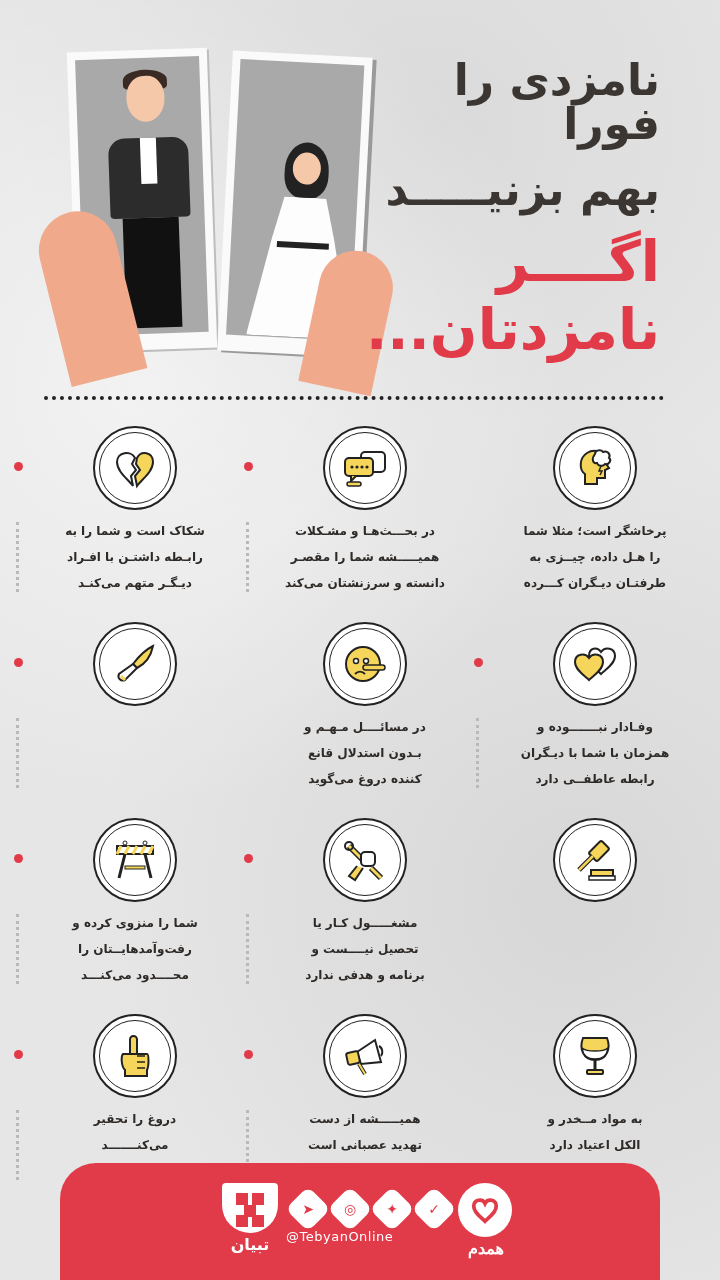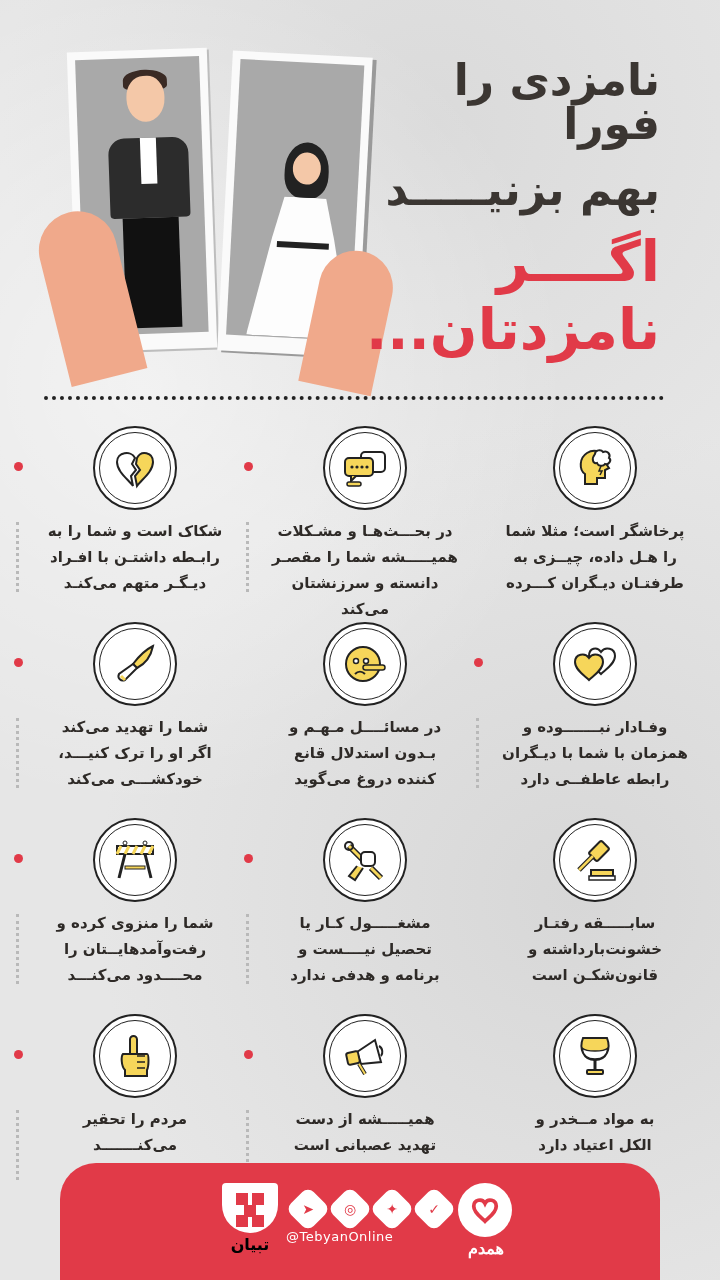--- a/index.html
+++ b/index.html
@@ -59,42 +59,42 @@
     background: #fff; border: 2px solid #222;
     display: flex; align-items: center; justify-content: center;
   }
   .badge::after {
     content: ""; position: absolute; left: 4px; top: 4px; right: 4px; bottom: 4px;
     border: 1.5px solid #222; border-radius: 50%;
   }
   .badge svg { width: 48px; height: 48px; position: relative; z-index: 1; }
   .caption {
     position: absolute; left: 18px; right: 18px; top: 98px;
-    text-align: center; font-size: 15px; line-height: 26px; color: #2e2a27;
+    text-align: center; font-size: 12px; line-height: 26px; color: #2e2a27;
     font-weight: bold; direction: rtl; white-space: pre-line;
   }
   .dot { position: absolute; left: -6px; top: 42px; width: 9px; height: 9px; border-radius: 50%; background: #e13a48; }
   .vdots { position: absolute; left: -4px; top: 102px; width: 3px; height: 70px; border-left: 3px dotted #b9b9b9; }
 
   
   .footer {
     position: absolute; left: 60px; top: 1163px; width: 600px; height: 140px;
     background: #e13a48; border-radius: 36px 36px 0 0; direction: ltr;
   }
   .logo-right { position: absolute; left: 398px; top: 20px; width: 56px; height: 74px; font-family: Liberation Serif, serif; }
   .hamdam-circle { position: absolute; left: 0; top: 0; width: 54px; height: 54px; border-radius: 50%; background: #fff; display: flex; align-items: center; justify-content: center; }
   .hamdam-text { position: absolute; left: 0; top: 56px; width: 56px; text-align: center; color: #fff; font-weight: bold; font-size: 16px; direction: rtl; }
   .socials { position: absolute; left: 226px; top: 30px; width: 170px; height: 30px; }
   .soc { position: absolute; top: 0; width: 32px; height: 32px; background: #fff; transform: rotate(45deg); border-radius: 8px; }
   .soc span { position: absolute; left: 0; top: 0; width: 32px; height: 32px; transform: rotate(-45deg); display: flex; align-items: center; justify-content: center; color: #e13a48; font-size: 14px; }
   .handle { position: absolute; left: 226px; top: 66px; color: #fff; font-size: 13px; font-family: "DejaVu Sans", sans-serif; letter-spacing: 0.5px; }
   .logo-left { position: absolute; left: 162px; top: 20px; width: 56px; height: 74px; }
   .tebyan-mark { position: absolute; left: 0; top: 0; width: 56px; height: 50px; background: #fff; border-radius: 4px 4px 28px 28px; }
   .tebyan-mark i { position: absolute; width: 12px; height: 12px; background: #e13a48; }
-  .tebyan-text { position: absolute; left: 0; top: 52px; width: 56px; text-align: center; color: #000000; font-weight: bold; font-size: 16px; direction: rtl; }
+  .tebyan-text { position: absolute; left: 0; top: 52px; width: 56px; text-align: center; color: #ffffff; font-weight: bold; font-size: 16px; direction: rtl; }
 </style>
 </head>
 <body>
 
 <div class="page">
 
   <div class="hero">
     <div class="photo-left">
       <div class="inner">
         <div class="groom-hair"></div>
@@ -205,40 +205,34 @@
       <div class="cell">
         <div class="dot"></div>
         <div class="vdots"></div>
         <div class="badge">
           <svg viewBox="0 0 48 48">
               <path d="M42 6 C40 16 34 24 26 28 L22 24 C28 16 34 10 42 6 Z" fill="#f6d65a" stroke="#222" stroke-width="2"></path>
               <path d="M22 24 L26 28 L14 40 C10 42 6 38 8 34 Z" fill="#fff" stroke="#222" stroke-width="2"></path>
               <path d="M10 36 L14 40" stroke="#f6d65a" stroke-width="3"></path>
             </svg>
         </div>
-        <div class="caption">شما را تهدید می‌کند
-اگر او را ترک کنیـــد،
-خودکشـــی می‌کند</div>
       </div>
     </div>
 
     <div class="row">
       <div class="cell">
         <div class="badge">
           <svg viewBox="0 0 48 48">
               <rect x="22" y="6" width="12" height="18" rx="2" transform="rotate(45 28 15)" fill="#f6d65a" stroke="#222" stroke-width="2"></rect>
               <path d="M22 20 L8 34" stroke="#222" stroke-width="5"></path>
               <path d="M22 20 L8 34" stroke="#f6d65a" stroke-width="2.5"></path>
               <rect x="20" y="34" width="22" height="6" fill="#f6d65a" stroke="#222" stroke-width="2"></rect>
               <rect x="18" y="40" width="26" height="4" fill="#fff" stroke="#222" stroke-width="1.5"></rect>
             </svg>
         </div>
-        <div class="caption">سابـــــقه رفتـار
-خشونت‌بارداشته و
-قانون‌شکـن است</div>
       </div>
       <div class="cell">
         <div class="dot"></div>
         <div class="vdots"></div>
         <div class="badge">
           <svg viewBox="0 0 48 48">
               <path d="M8 10 L22 24 M30 32 L40 42" stroke="#222" stroke-width="6"></path>
               <path d="M8 10 L22 24 M30 32 L40 42" stroke="#f6d65a" stroke-width="3"></path>
               <rect x="20" y="16" width="14" height="14" rx="4" fill="#fff" stroke="#222" stroke-width="2"></rect>
               <path d="M16 30 L8 40 L14 44 L22 32" fill="#f6d65a" stroke="#222" stroke-width="2"></path>
@@ -299,21 +293,21 @@
       <div class="cell">
         <div class="dot"></div>
         <div class="vdots"></div>
         <div class="badge">
           <svg viewBox="0 0 48 48">
               <rect x="19" y="4" width="7" height="22" rx="3.5" fill="#f6d65a" stroke="#222" stroke-width="2"></rect>
               <path d="M12 22 L36 22 C38 22 38 34 36 38 L36 44 L14 44 L14 38 C10 34 10 24 12 22 Z" fill="#f6d65a" stroke="#222" stroke-width="2"></path>
               <path d="M26 24 L34 24 M26 30 L34 30 M26 36 L34 36" stroke="#222" stroke-width="1.5"></path>
             </svg>
         </div>
-        <div class="caption">مردم را تحقیر
+        <div class="caption">دروغ را تحقیر
 می‌کنـــــــد</div>
       </div>
     </div>
   </div>
 
   <div class="footer">
     <div class="logo-left">
       <div class="tebyan-mark">
         <i style="left:14px;top:10px"></i>
           <i style="left:30px;top:10px"></i>

